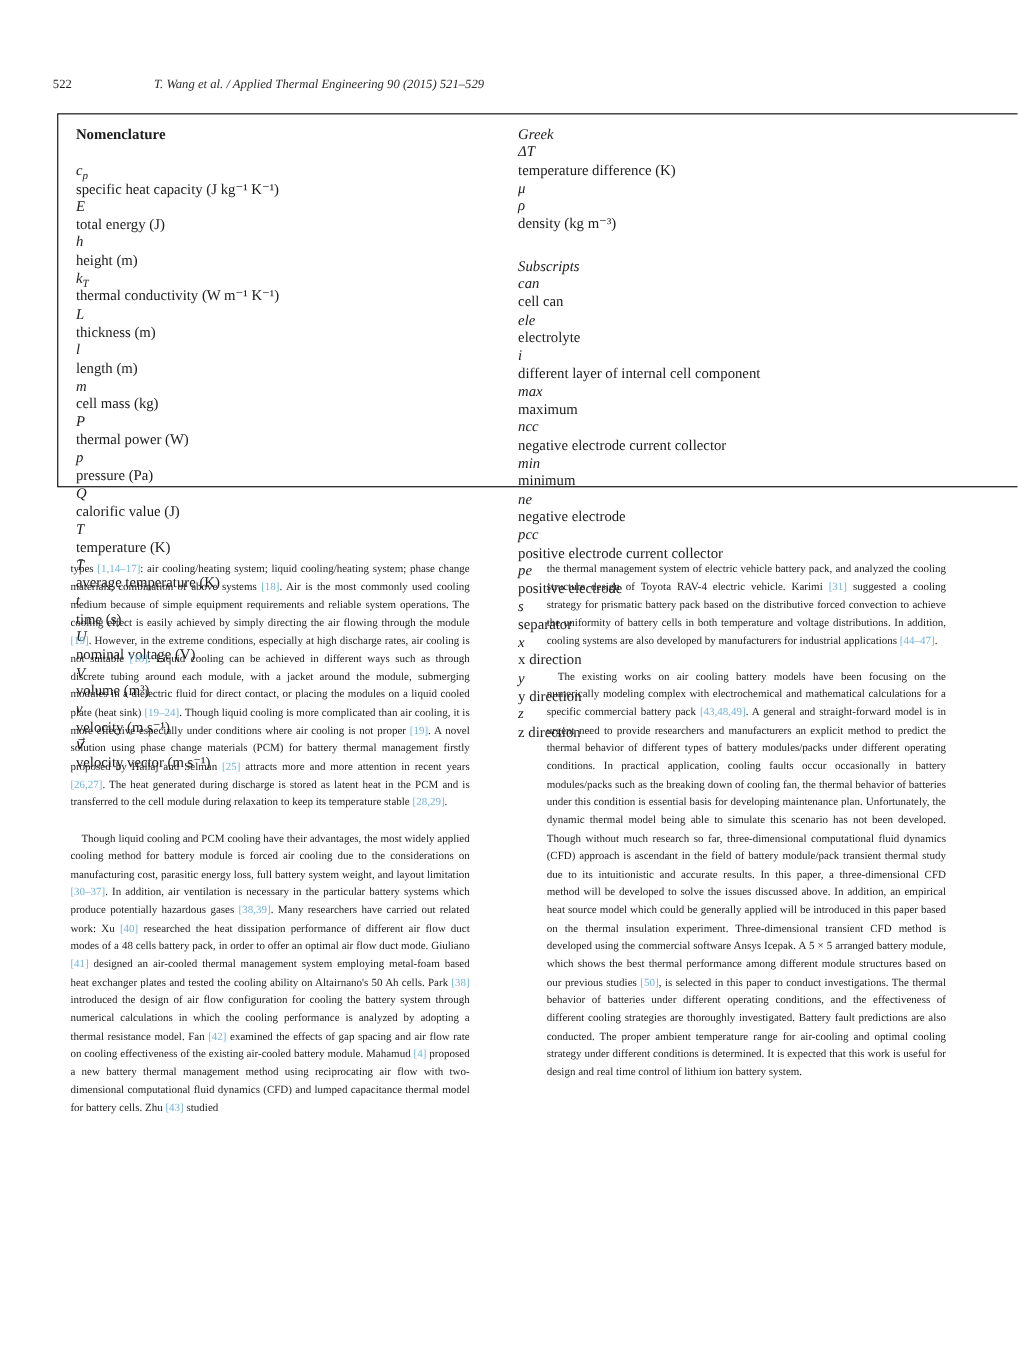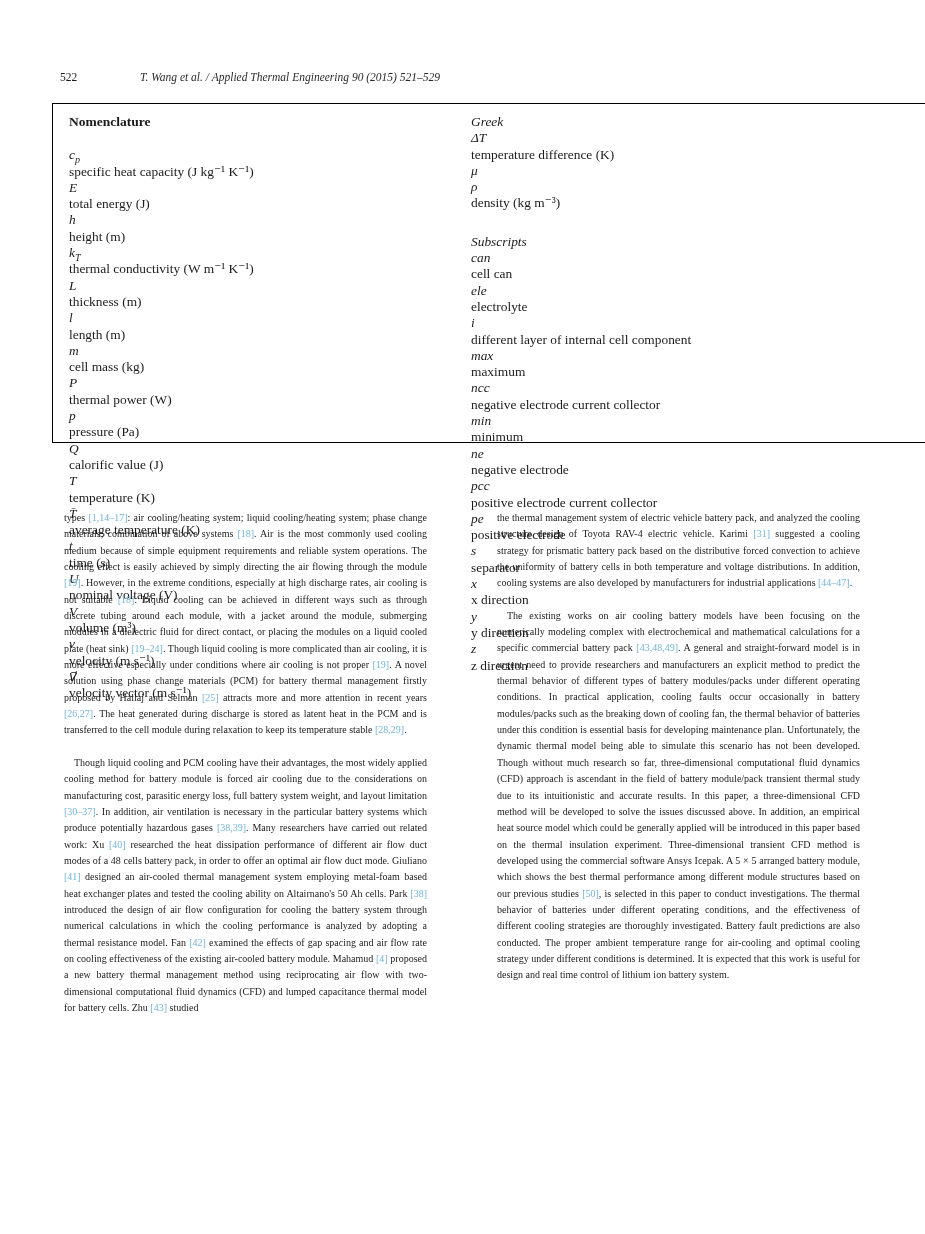--- a/index.html
+++ b/index.html
@@ -6,21 +6,21 @@
   body {
     width: 925px; height: 1234px;
     position: relative;
     background: #ffffff;
     overflow: hidden;
     font-family: "Liberation Serif", "DejaVu Serif", serif;
     color: #1b1b1b;
     -webkit-font-smoothing: antialiased;
   }
   .page-num {
-    position: absolute; top: 71px; left: 60px;
+    position: absolute; top: 71px; left: 48px;
     font-size: 11.5px;
   }
   .running-head {
     position: absolute; top: 71px; left: 140px; right: 49px;
     font-style: italic;
     font-size: 11.5px;
     color: #2a2a2a;
   }
   .nom-box {
     position: absolute; top: 103px; left: 52px;

